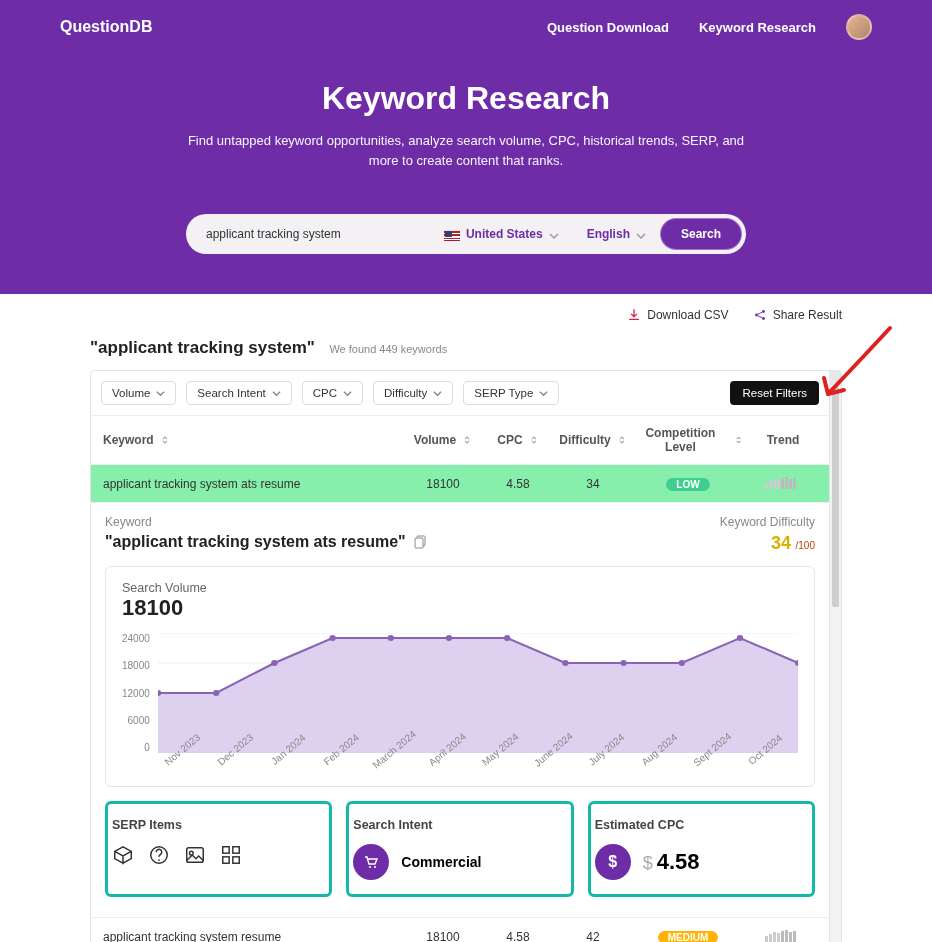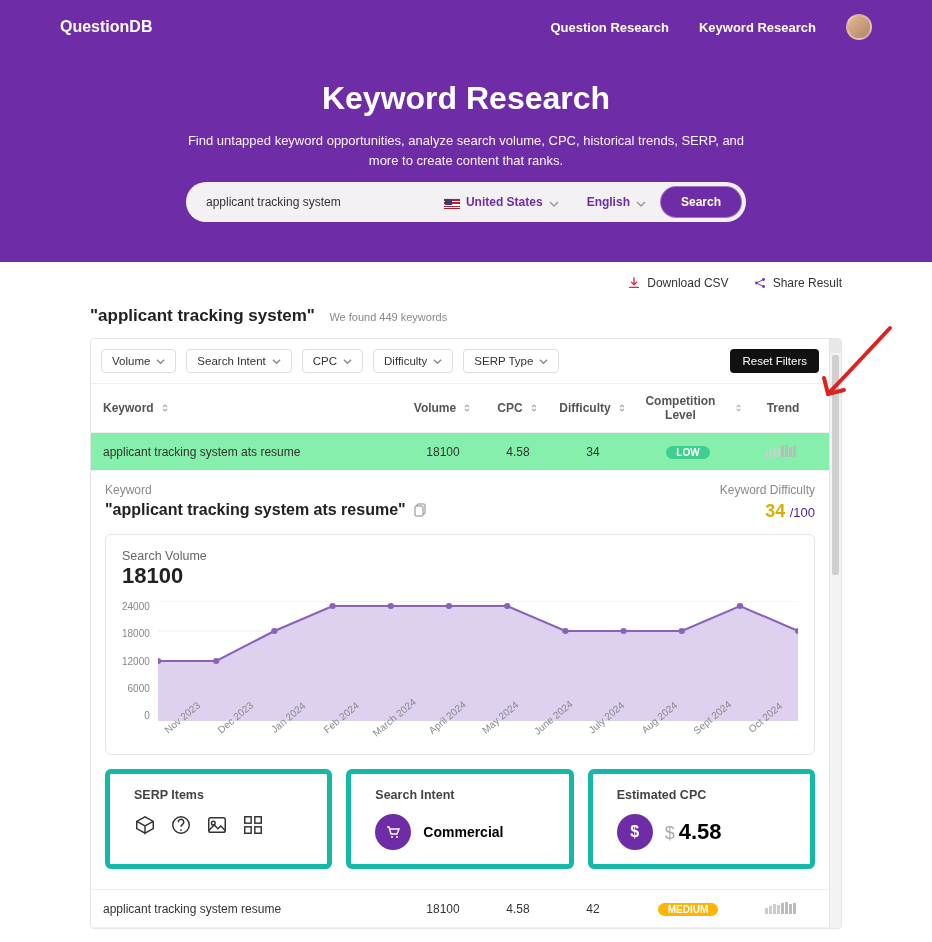--- a/index.html
+++ b/index.html
@@ -6,21 +6,21 @@
   body { background: #fff; width: 932px; }
 
   
   .hero { background: #6e2da6; color: #fff; padding: 0 0 40px 0; position: relative; }
   .nav { display: flex; align-items: center; justify-content: space-between; padding: 14px 60px 0 60px; }
   .brand { font-weight: 800; font-size: 16px; }
   .nav-right { display: flex; align-items: center; gap: 30px; font-size: 13px; font-weight: 600; }
   .nav-link { cursor: pointer; }
   .avatar { width: 26px; height: 26px; border-radius: 50%; background: linear-gradient(135deg,#e6b892,#b3826a); border: 2px solid rgba(255,255,255,0.3); }
   .hero-title { text-align: center; font-size: 32px; font-weight: 800; margin: 40px 0 14px; }
-  .hero-sub { text-align: center; font-size: 13px; line-height: 1.5; opacity: 0.95; max-width: 560px; margin: 0 auto 12px; }
+  .hero-sub { text-align: center; font-size: 13px; line-height: 1.5; opacity: 0.95; max-width: 560px; margin: 0 auto 44px; }
 
   .search-bar { background: #f3f1f4; width: 560px; margin: 0 auto; border-radius: 30px; height: 40px; display: flex; align-items: center; padding: 4px 4px 4px 20px; }
   .search-input { flex: 1; border: none; background: transparent; outline: none; font-size: 12px; color: #333; }
   .sel { display: flex; align-items: flex-end; gap: 6px; font-size: 12px; color: #6e2da6; font-weight: 600; padding: 0 14px; cursor: pointer; }
   .flag { width: 16px; height: 11px; background: linear-gradient(to bottom,#b22234 0%,#b22234 8%,#fff 8%,#fff 16%,#b22234 16%,#b22234 24%,#fff 24%,#fff 32%,#b22234 32%,#b22234 40%,#fff 40%,#fff 48%,#b22234 48%,#b22234 56%,#fff 56%,#fff 64%,#b22234 64%,#b22234 72%,#fff 72%,#fff 80%,#b22234 80%,#b22234 88%,#fff 88%); position:relative; border:1px solid rgba(0,0,0,0.1);}
   .flag::before{content:"";position:absolute;top:0;left:0;width:7px;height:6px;background:#3c3b6e;}
   .chev { width: 10px; height: 10px; }
   .search-btn { background: #6e2da6; color: #fff; border: none; padding: 0 20px; height: 32px; border-radius: 24px; font-size: 12px; font-weight: 700; cursor: pointer; border:1px solid rgba(255,255,255,0.35);}
 
   
@@ -58,36 +58,36 @@
   .badge.medium{ background:#ffb400; color:#fff;}
   .spark { width:36px; height:14px; }
   .chev-toggle{width:14px;height:14px;}
 
   
   .expand { padding: 12px 14px 20px; border-bottom:1px solid #eee; }
   .expand-head { display:flex; justify-content:space-between; font-size:12px; color:#888; margin-bottom:4px;}
   .kw-title{ font-size:16px; font-weight:800; color:#222; display:flex; align-items:center; gap:8px;}
   .kd-wrap{text-align:right;}
   .kd-val{font-size:18px; font-weight:700; color:#d6b100;}
-  .kd-den{font-size:13px; color:#4c1d95;text-align:center;}
+  .kd-den{font-size:10px; color:#c2410c;text-align:center;}
   .copy-ico{width:14px;height:14px;}
 
   .chart-card{ border:1px solid #e5e5e5; border-radius:6px; padding:14px 16px; margin-top:12px;}
   .chart-card .label{font-size:12.5px; color:#666;}
   .chart-card .big{font-size:22px; font-weight:800; color:#222;}
   .chart-card .desc{font-size:11px; color:#999; margin-top:4px;}
   .chart-area{margin-top:12px; position:relative; display:flex;}
   .yaxis{ display:flex; flex-direction:column; justify-content:space-between; font-size:10px; color:#888; text-align:right; padding-right:8px;}
   .plot{ flex:1; height:120px; position:relative;}
   .plot svg{width:100%;height:100%;}
   .xaxis{ display:flex; margin-left:40px; margin-top:8px; font-size:10px; color:#888; }
   .xaxis span{ flex:1; text-align:center; transform:rotate(-40deg); transform-origin: left center;}
 
   .cards3 { display:flex; gap:14px; margin-top:14px;}
-  .mini-card{ flex:1; border:5px solid #14b8a6; border-radius:6px; padding:14px 24px; }
+  .mini-card{ flex:1; border:3px solid #14b8a6; border-radius:6px; padding:14px 4px; }
   .mini-card .label{font-size:12.5px; color:#444; font-weight:600; margin-bottom:12px;}
   .mini-card .row { display:flex; align-items:center; gap:12px;}
   .serp-icons{display:flex; gap:14px;}
   .serp-icons svg{width:22px;height:22px;}
   .intent-icon{width:36px;height:36px;border-radius:50%;background:#6e2da6;display:flex;align-items:center;justify-content:center;}
   .intent-icon svg{width:16px;height:16px;}
   .intent-text{font-weight:700; font-size:14px;}
   .cpc-icon{width:36px;height:36px;border-radius:50%;background:#6e2da6;color:#fff;font-weight:700;display:flex;align-items:center;justify-content:center;}
   .cpc-val{font-weight:800; font-size:22px;}
   .cpc-dollar{color:#aaa; font-size:18px; margin-right:4px;}
@@ -95,21 +95,21 @@
   
   .annot{position:absolute; pointer-events:none;}
 </style>
 </head>
 <body>
 
 <div class="hero">
   <div class="nav">
     <div class="brand">QuestionDB</div>
     <div class="nav-right">
-      <div class="nav-link">Question Research</div>
+      <div class="nav-link">Question Download</div>
       <div class="nav-link">Keyword Research</div>
       <div class="avatar"></div>
     </div>
   </div>
   <h1 class="hero-title">Keyword Research</h1>
   <p class="hero-sub">Find untapped keyword opportunities, analyze search volume, CPC, historical trends, SERP, and more to create content that ranks.</p>
   <div class="search-bar">
     <input class="search-input" value="applicant tracking system" style="">
     <div class="sel">
       <span class="flag"></span>

